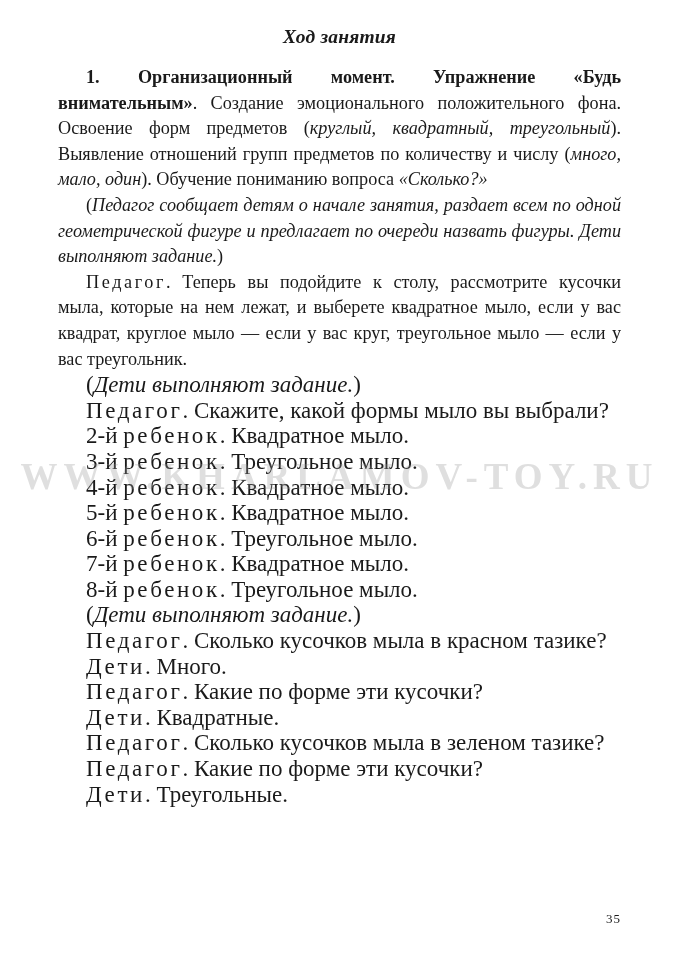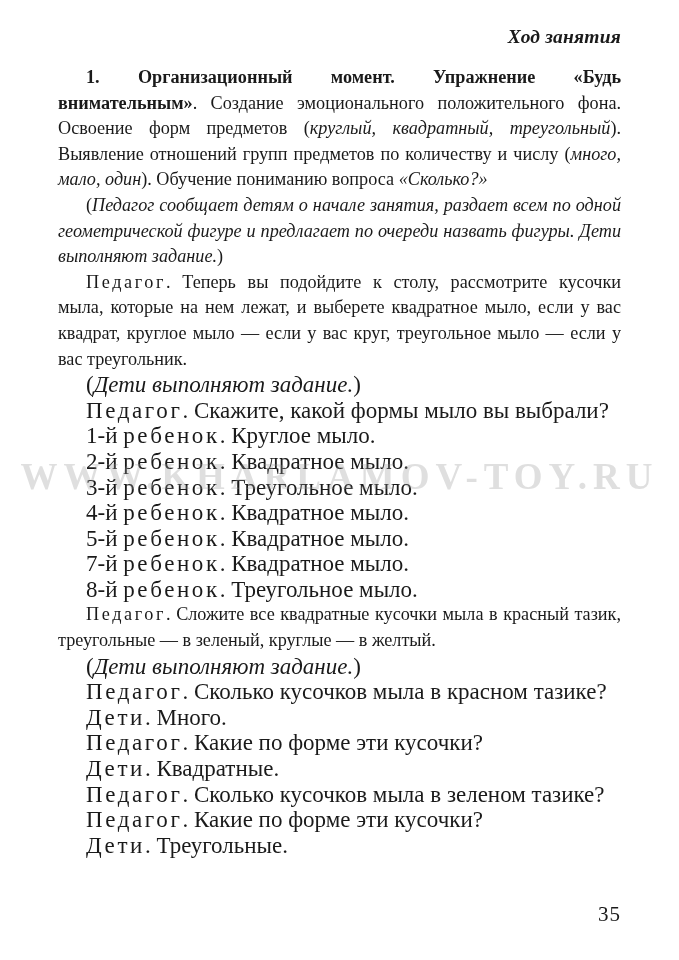--- a/index.html
+++ b/index.html
@@ -32,21 +32,21 @@
     font-size: 37px;
     font-weight: bold;
     letter-spacing: 6px;
     color: rgba(150,150,150,0.30);
     white-space: nowrap;
     pointer-events: none;
     user-select: none;
     z-index: 5;
   }
   .title {
-    text-align: right;
+    text-align: center;
     font-style: italic;
     font-weight: bold;
     font-size: 19.5px;
     margin: 0 0 17px 0;
     letter-spacing: 0.2px;
   }
   p {
     margin: 0;
     font-size: 18.2px;
     line-height: 25.6px;
@@ -68,21 +68,21 @@
     text-align: left;
     white-space: nowrap;
   }
   .para-just {
     text-align: justify;
   }
   .page-num {
     position: absolute;
     right: 58px;
     bottom: 33px;
-    font-size: 21px;
+    font-size: 13px;
     letter-spacing: 1px;
   }
 </style>
 </head>
 <body>
 
 <div class="page">
 
   <div class="watermark">WWW.KHARLAMOV-TOY.RU</div>
 
@@ -90,32 +90,29 @@
 
   <div>
     <p class="indent para-just"><span class="b">1. Организационный момент. Упражнение «Будь внимательным»</span><span>. Создание эмоционального положительного фона. Освоение форм предметов (</span><span class="i">круглый, квадратный, треугольный</span><span>). Выявление отношений групп предметов по количеству и числу (</span><span class="i">много, мало, один</span><span>). Обучение пониманию вопроса </span><span class="i">«Сколько?»</span></p>
     <p class="indent para-just"><span>(</span><span class="i">Педагог сообщает детям о начале занятия, раздает всем по одной геометрической фигуре и предлагает по очереди назвать фигуры. Дети выполняют задание.</span><span>)</span></p>
     <p class="indent para-just"><span class="sp">Педагог</span><span>. Теперь вы подойдите к столу, рассмотрите кусочки мыла, которые на нем лежат, и выберете квадратное мыло, если у вас квадрат, круглое мыло — если у вас круг, треугольное мыло — если у вас треугольник.</span></p>
   </div>
 
   <div>
     <div class="line"><span>(</span><span class="i">Дети выполняют задание.</span><span>)</span></div>
     <div class="line"><span class="sp">Педагог</span><span>. Скажите, какой формы мыло вы выбрали?</span></div>
-    <div class="line"><span>1-й </span><span class="sp">ребенок</span><span>. Круглое мыло.</span></div>
     <div class="line"><span>2-й </span><span class="sp">ребенок</span><span>. Квадратное мыло.</span></div>
     <div class="line"><span>3-й </span><span class="sp">ребенок</span><span>. Треугольное мыло.</span></div>
     <div class="line"><span>4-й </span><span class="sp">ребенок</span><span>. Квадратное мыло.</span></div>
     <div class="line"><span>5-й </span><span class="sp">ребенок</span><span>. Квадратное мыло.</span></div>
+    <div class="line"><span>6-й </span><span class="sp">ребенок</span><span>. Треугольное мыло.</span></div>
     <div class="line"><span>7-й </span><span class="sp">ребенок</span><span>. Квадратное мыло.</span></div>
     <div class="line"><span>8-й </span><span class="sp">ребенок</span><span>. Треугольное мыло.</span></div>
   </div>
 
-  <div>
-    <p class="indent para-just"><span class="sp">Педагог</span><span>. Сложите все квадратные кусочки мыла в красный тазик, треугольные — в зеленый, круглые — в желтый.</span></p>
-  </div>
 
   <div>
     <div class="line"><span>(</span><span class="i">Дети выполняют задание.</span><span>)</span></div>
     <div class="line"><span class="sp">Педагог</span><span>. Сколько кусочков мыла в красном тазике?</span></div>
     <div class="line"><span class="sp">Дети</span><span>. Много.</span></div>
     <div class="line"><span class="sp">Педагог</span><span>. Какие по форме эти кусочки?</span></div>
     <div class="line"><span class="sp">Дети</span><span>. Квадратные.</span></div>
     <div class="line"><span class="sp">Педагог</span><span>. Сколько кусочков мыла в зеленом тазике?</span></div>
     <div class="line"><span class="sp">Педагог</span><span>. Какие по форме эти кусочки?</span></div>
     <div class="line"><span class="sp">Дети</span><span>. Треугольные.</span></div>

